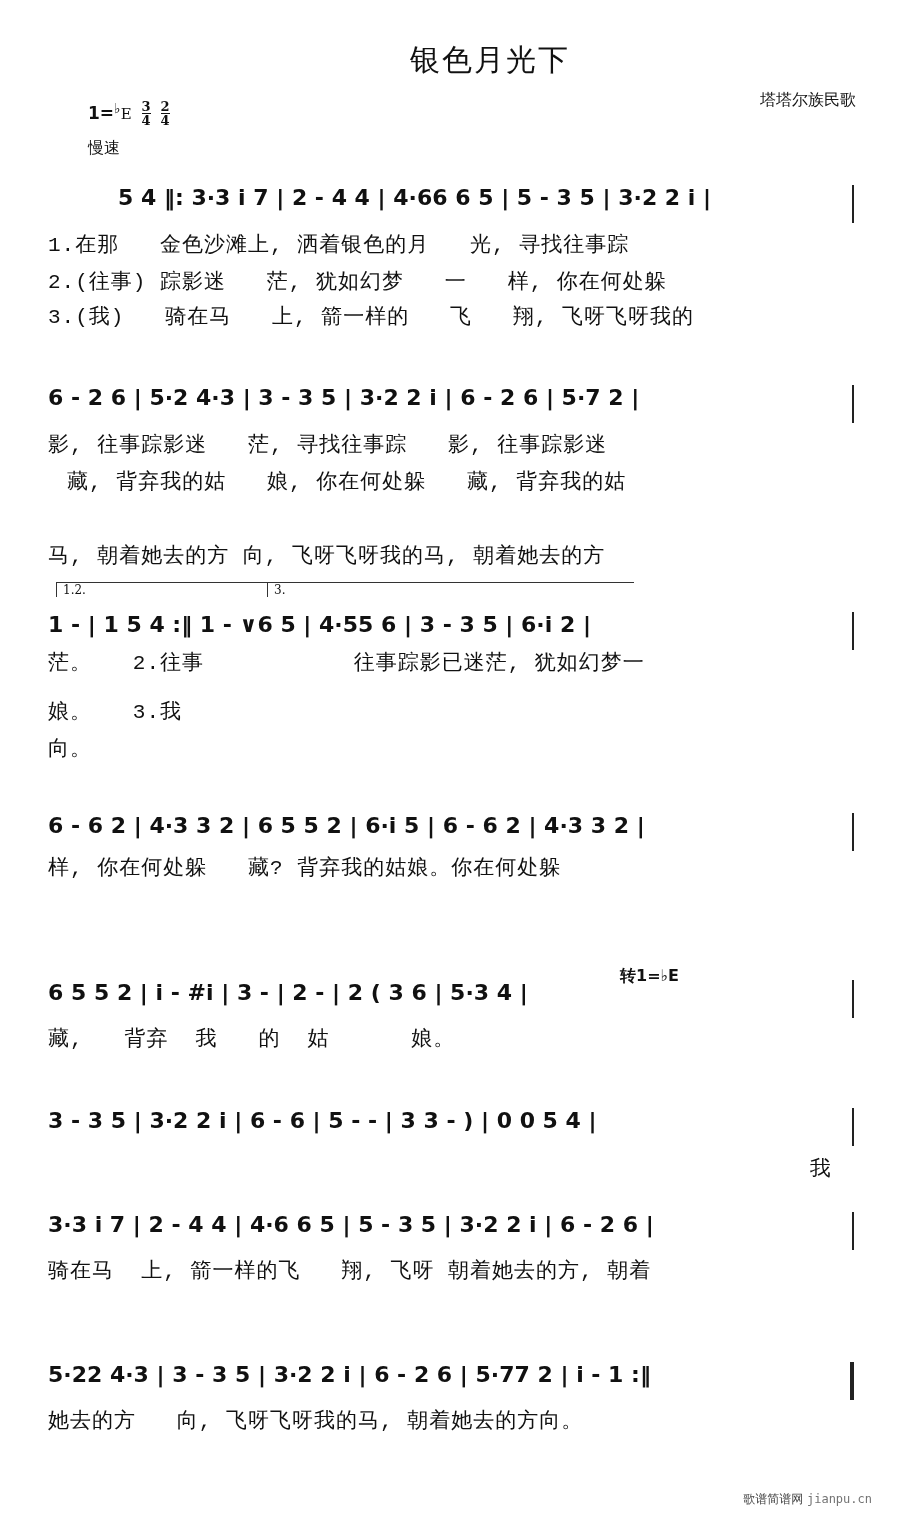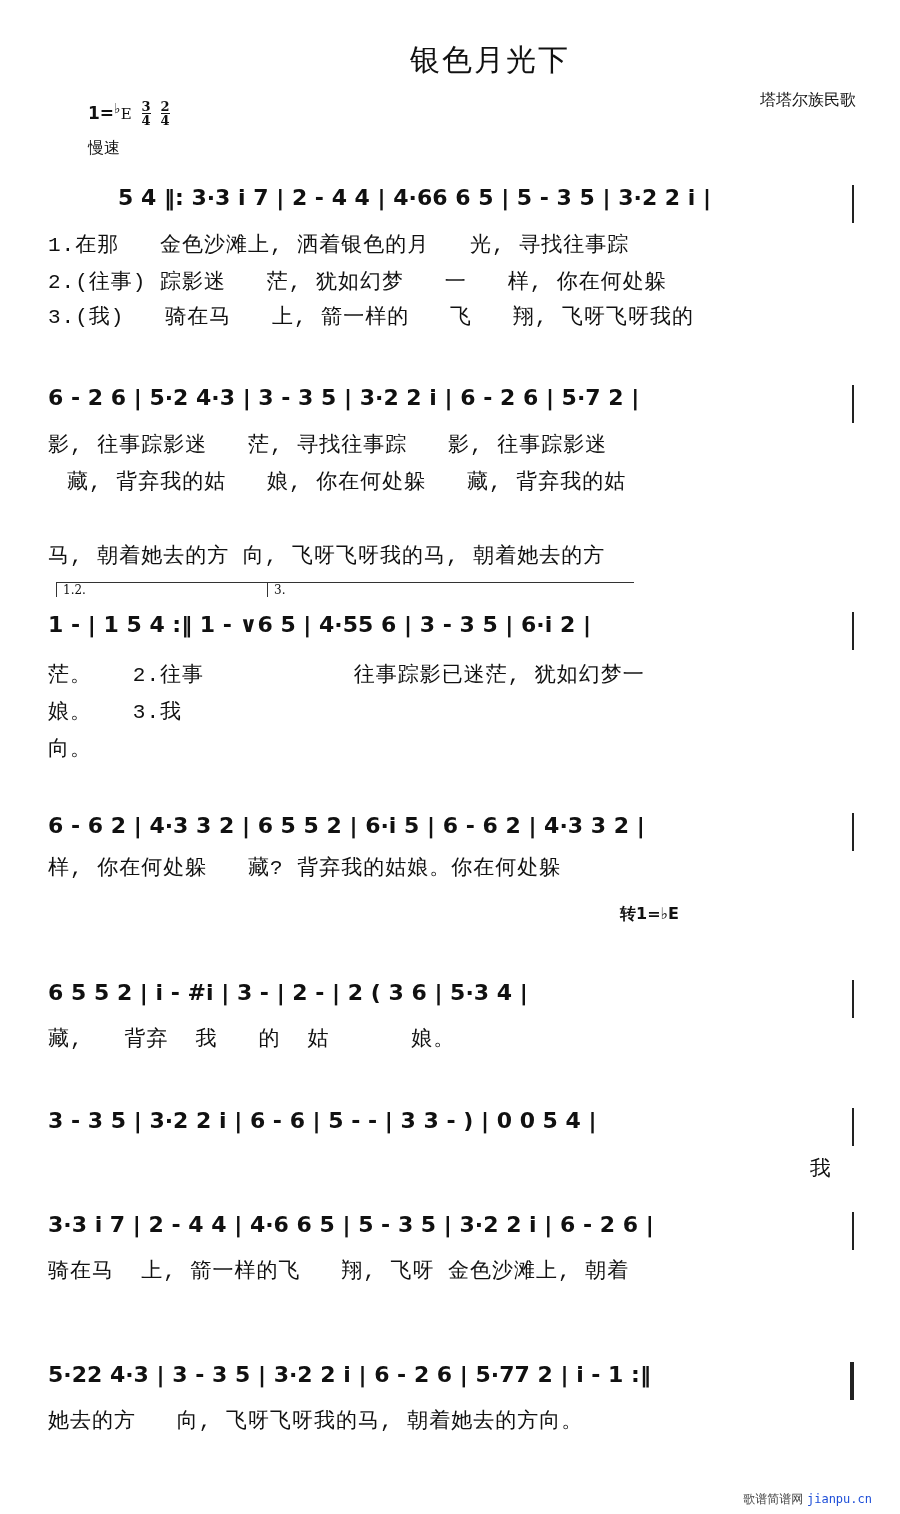--- a/index.html
+++ b/index.html
@@ -16,21 +16,21 @@
   .tempo{left:48px;top:138px;font-size:16px;}
 
   .row{position:absolute;left:0;width:900px;}
   .notes{position:absolute;left:48px;height:40px;font-size:22px;font-weight:bold;font-family:"DejaVu Sans","Liberation Sans",sans-serif;white-space:pre;}
   .lyr{position:absolute;left:48px;font-size:21px;font-family:Liberation Mono, monospace;white-space:pre;letter-spacing:1px;}
   .bar{position:absolute;width:1.5px;background:#222;height:38px;}
   .bar.final{width:4px;}
   .volta{position:absolute;border-top:1.5px solid #333;border-left:1.5px solid #333;height:14px;font-size:12px;padding-left:6px;font-family:"DejaVu Serif","Liberation Serif",serif;}
   .mod{position:absolute;font-size:16px;font-weight:bold;}
   .watermark{position:absolute;right:28px;bottom:6px;font-size:12px;color:#444;}
-  .watermark .site{color:#1d4ed8;font-family:"DejaVu Sans Mono","Liberation Mono",monospace;}
+  .watermark .site{color:#737373;font-family:"DejaVu Sans Mono","Liberation Mono",monospace;}
 </style>
 </head>
 <body>
 
 <div class="abs title">银色月光下</div>
 <div class="abs composer">塔塔尔族民歌</div>
 
 <div class="abs key">
   <span>1</span><span>=</span><span class="flat">♭</span><span class="e">E</span>
   <span class="frac"><span class="num">3</span><span>4</span></span>
@@ -52,48 +52,48 @@
   <div class="lyr" style="top:45px;">影, 往事踪影迷   茫, 寻找往事踪   影, 往事踪影迷</div>
   <div class="lyr" style="top:82px;margin-left:19px;">藏, 背弃我的姑   娘, 你在何处躲   藏, 背弃我的姑</div>
   <div class="lyr" style="top:119px;margin-top:37px;">马, 朝着她去的方 向, 飞呀飞呀我的马, 朝着她去的方</div>
 </div>
 
 <div class="volta" style="left:56px;top:582px;width:204px;">1.2.</div>
 <div class="volta" style="left:267px;top:582px;width:360px;">3.</div>
 <div class="row" style="top:612px;">
   <div class="notes">1 - | 1 5 4 :‖ 1 - ∨6 5 | 4·55 6 | 3 - 3 5 | 6·i 2 |</div>
   <div class="bar" style="left:852px;top:0;"></div>
-  <div class="lyr" style="top:48px;">茫。   2.往事           往事踪影已迷茫, 犹如幻梦一</div>
+  <div class="lyr" style="top:36px;">茫。   2.往事           往事踪影已迷茫, 犹如幻梦一</div>
   <div class="lyr" style="top:85px;">娘。   3.我</div>
   <div class="lyr" style="top:122px;">向。</div>
 </div>
 
 <div class="row" style="top:813px;">
   <div class="notes">6 - 6 2 | 4·3 3 2 | 6 5 5 2 | 6·i 5 | 6 - 6 2 | 4·3 3 2 |</div>
   <div class="bar" style="left:852px;top:0;"></div>
   <div class="lyr" style="top:40px;">样, 你在何处躲   藏? 背弃我的姑娘。你在何处躲</div>
 </div>
 
-<div class="mod" style="left:620px;top:904px;">转1=♭E</div>
+<div class="mod" style="left:620px;top:966px;">转1=♭E</div>
 <div class="row" style="top:980px;">
   <div class="notes">6 5 5 2 | i - #i | 3 - | 2 - | 2 ( 3 6 | 5·3 4 |</div>
   <div class="bar" style="left:852px;top:0;"></div>
   <div class="lyr" style="top:44px;">藏,   背弃  我   的  姑      娘。</div>
 </div>
 
 <div class="row" style="top:1108px;">
   <div class="notes">3 - 3 5 | 3·2 2 i | 6 - 6 | 5 - - | 3 3 - ) | 0 0 5 4 |</div>
   <div class="bar" style="left:852px;top:0;"></div>
   <div class="lyr" style="top:46px;">                                                        我</div>
 </div>
 
 <div class="row" style="top:1212px;">
   <div class="notes">3·3 i 7 | 2 - 4 4 | 4·6 6 5 | 5 - 3 5 | 3·2 2 i | 6 - 2 6 |</div>
   <div class="bar" style="left:852px;top:0;"></div>
-  <div class="lyr" style="top:44px;">骑在马  上, 箭一样的飞   翔, 飞呀 金色沙滩上, 朝着</div>
+  <div class="lyr" style="top:44px;">骑在马  上, 箭一样的飞   翔, 飞呀 朝着她去的方, 朝着</div>
 </div>
 
 <div class="row" style="top:1362px;">
   <div class="notes">5·22 4·3 | 3 - 3 5 | 3·2 2 i | 6 - 2 6 | 5·77 2 | i - 1 :‖</div>
   <div class="bar final" style="left:850px;top:0;"></div>
   <div class="lyr" style="top:44px;">她去的方   向, 飞呀飞呀我的马, 朝着她去的方向。</div>
 </div>
 
 <div class="watermark">
   <span>歌谱简谱网</span>

